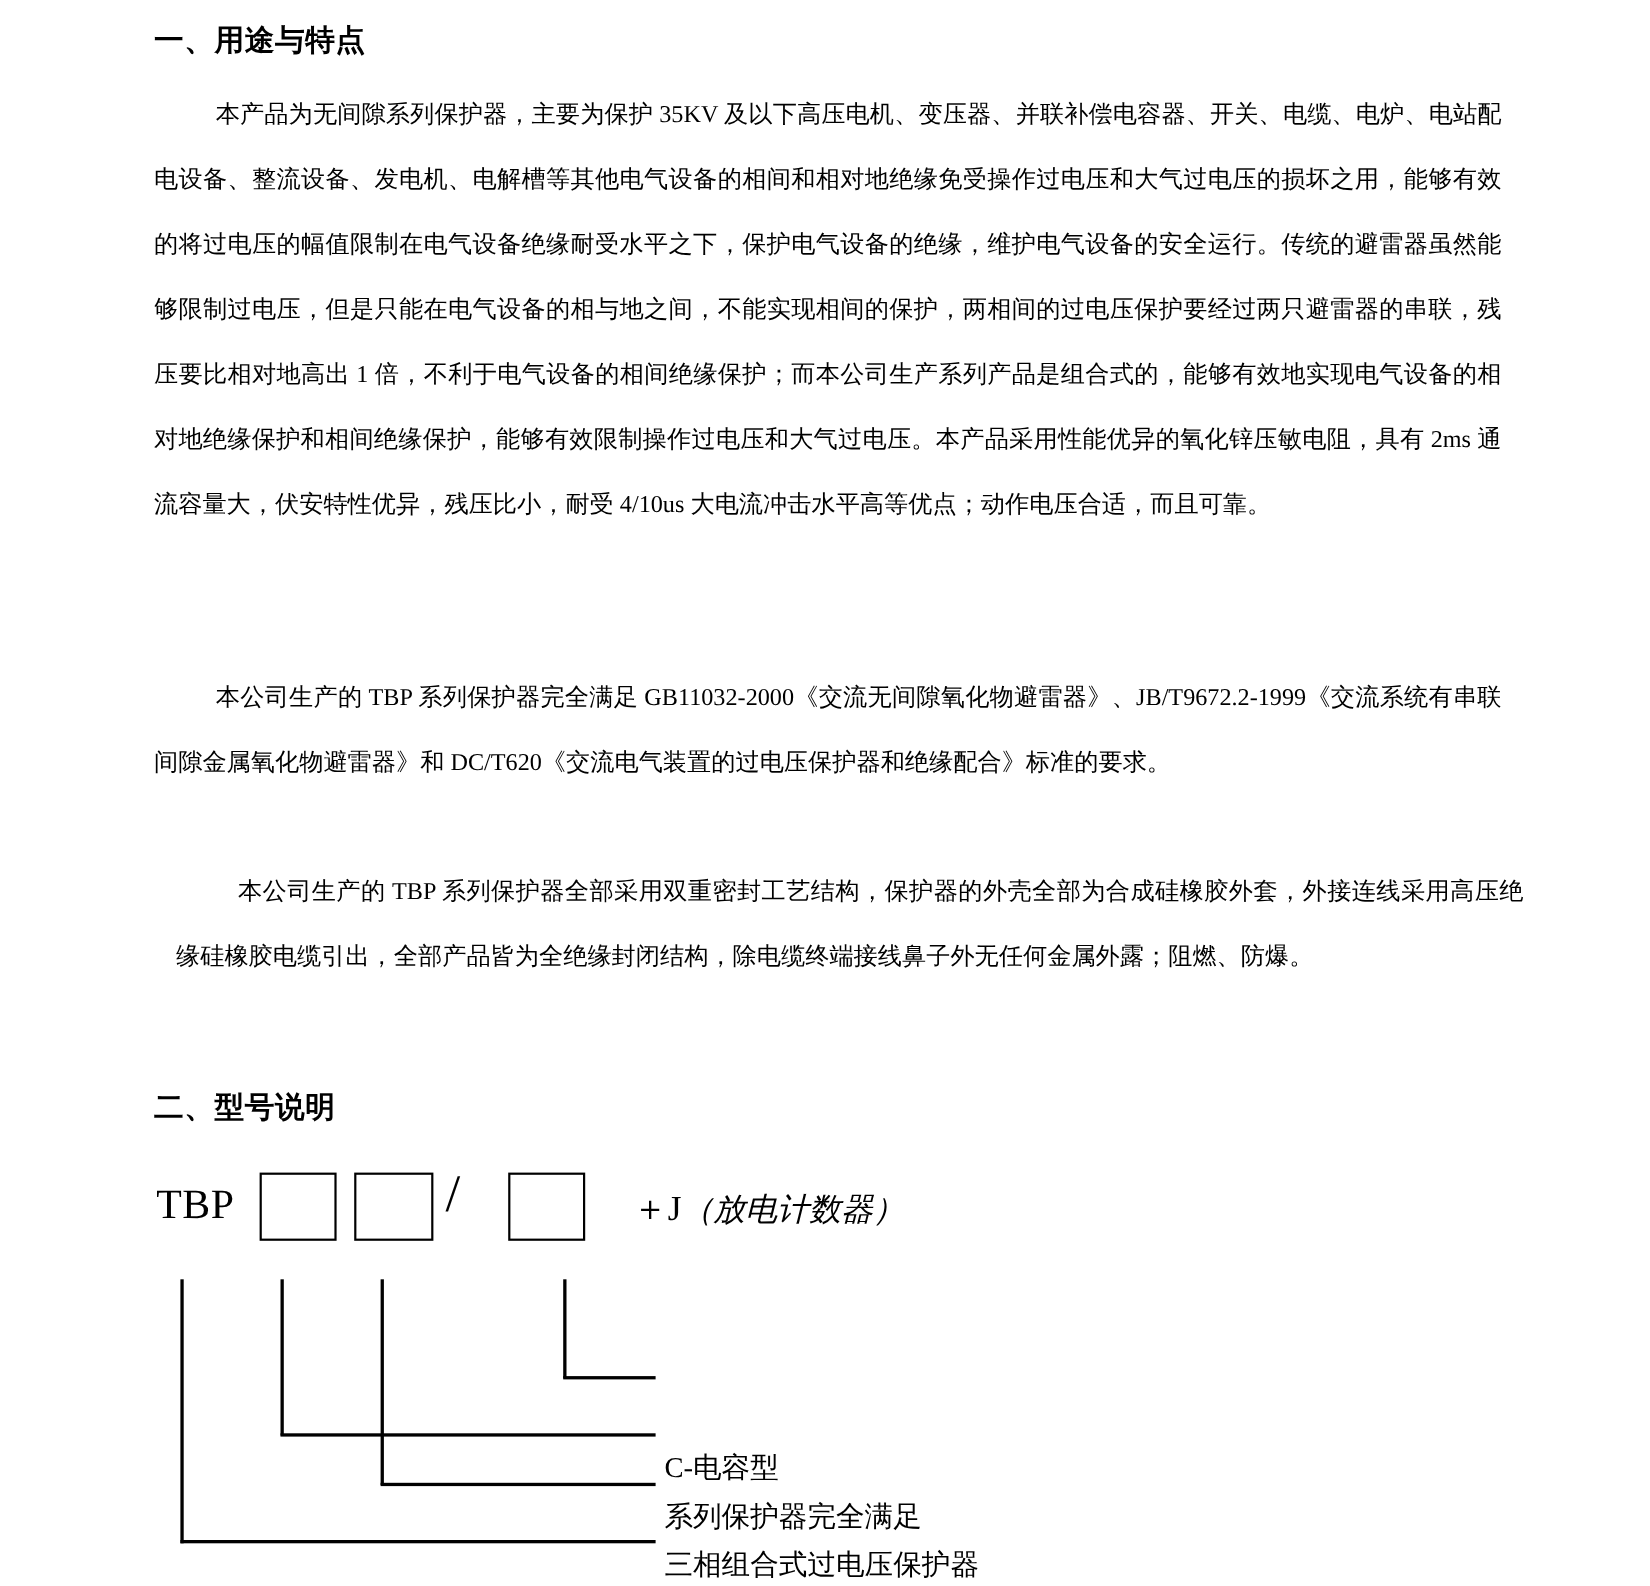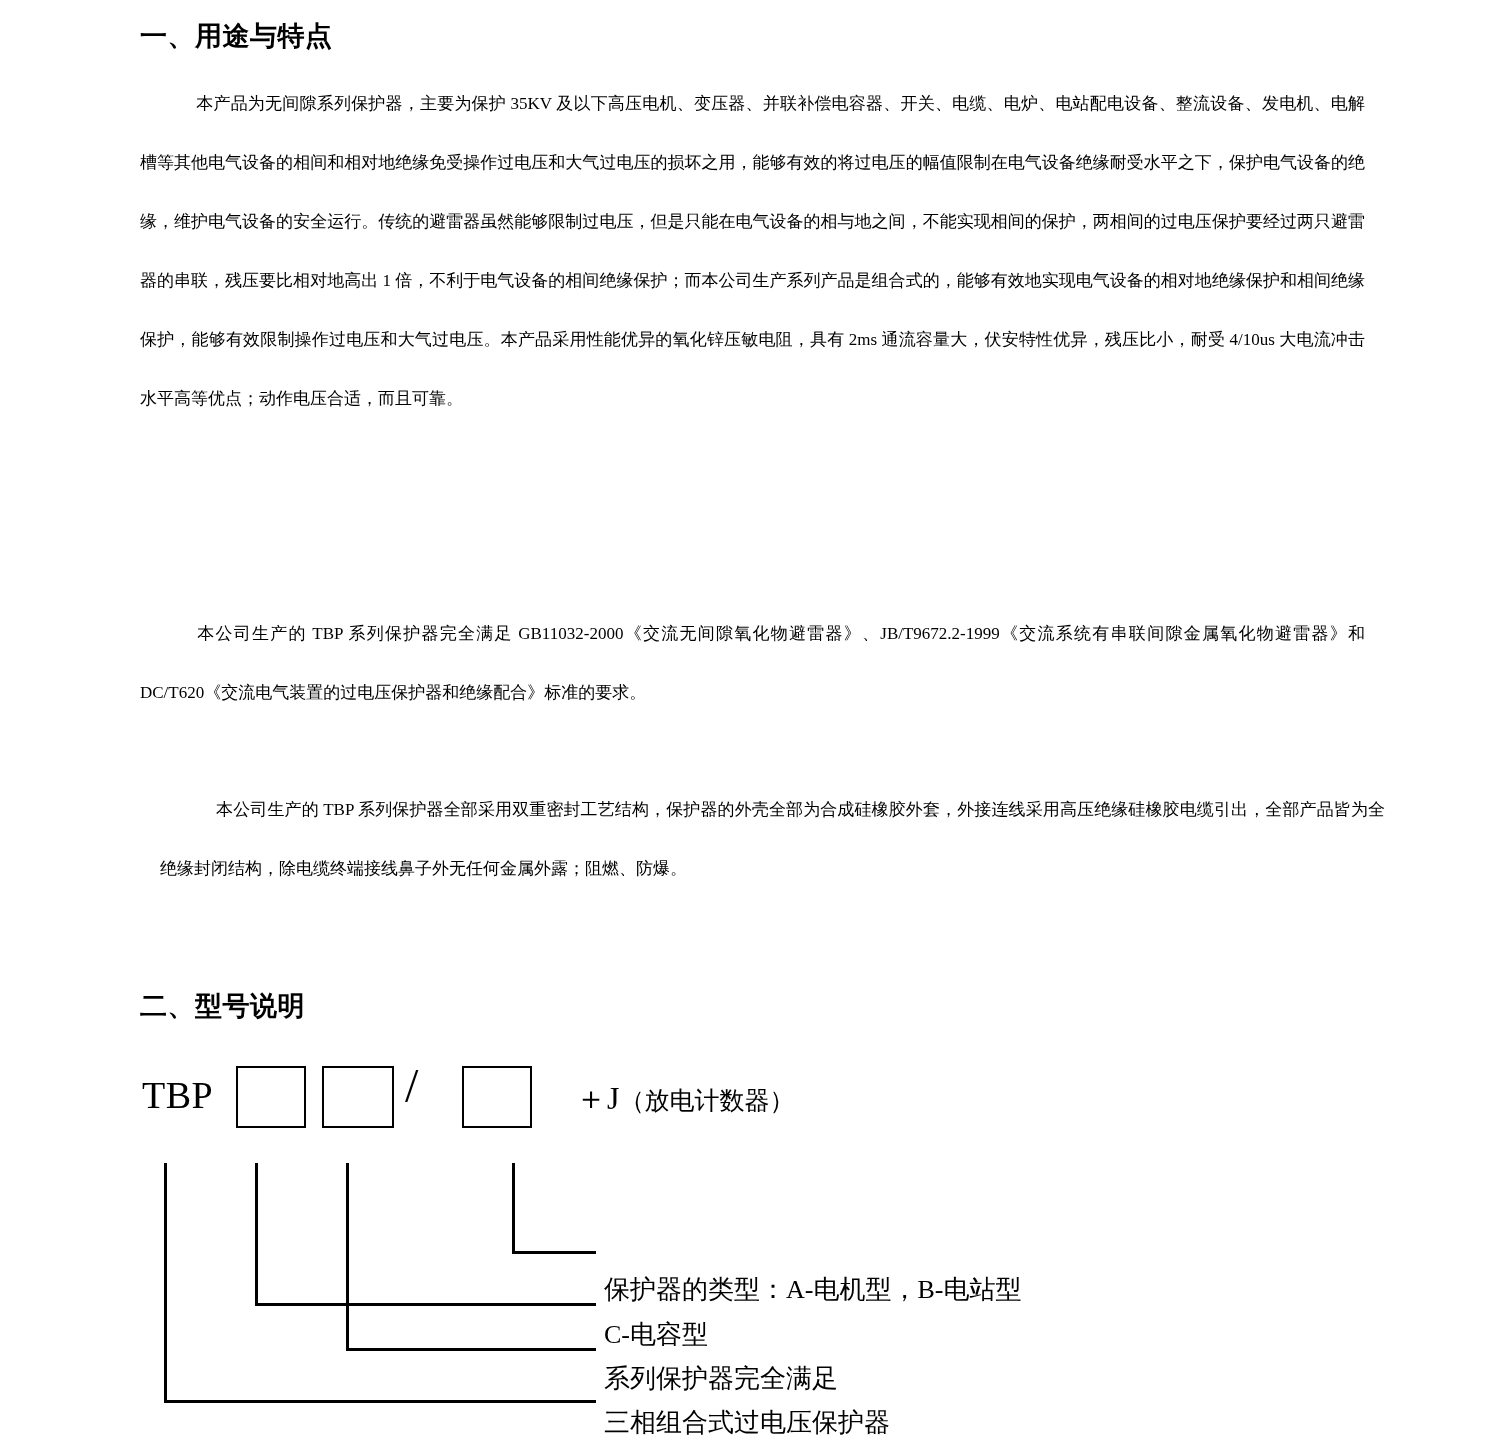--- a/index.html
+++ b/index.html
@@ -36,21 +36,21 @@
     color: #000;
   }
   #heading-1 { top: 18px; }
   #heading-2 { top: 988px; }
 
   
   .para {
     position: absolute;
     left: 140px;
     width: 1225px;
-    font-size: 17px;
+    font-size: 22px;
     line-height: 59px;
     text-align: justify;
     text-align-last: left;
     text-justify: inter-ideograph;
     color: #000;
   }
   .para .indent { display: inline-block; width: 56px; }
 
   #para-1 { top: 74px; }
   #para-2 { top: 604px; }
@@ -88,21 +88,21 @@
   }
 
   .plus-j {
     position: absolute;
     left: 575px;
     top: 1077px;
     font-size: 32px;
     white-space: nowrap;
     font-family: "Liberation Serif", "DejaVu Serif", serif;
   }
-  .plus-j .paren { font-size: 25px; }
+  .plus-j .paren { font-size: 29px; font-style: italic; }
 
   
   .vline {
     position: absolute;
     width: 3px;
     background: #000;
   }
   .hline {
     position: absolute;
     height: 3px;
@@ -167,20 +167,19 @@
 
     <span class="vline" id="v-2"></span>
     <span class="hline" id="h-2"></span>
 
     <span class="vline" id="v-3"></span>
     <span class="hline" id="h-3"></span>
 
     <span class="vline" id="v-1"></span>
     <span class="hline" id="h-1"></span>
 
-    <span class="leader-label" id="lbl-2">保护器的类型：A-电机型，B-电站型</span>
     <span class="leader-label" id="lbl-3">C-电容型</span>
     <span class="leader-label" id="lbl-4">系列保护器完全满足</span>
     <span class="leader-label" id="lbl-5">三相组合式过电压保护器</span>
 
   </div>
 
 </div>
 
 </body></html>

